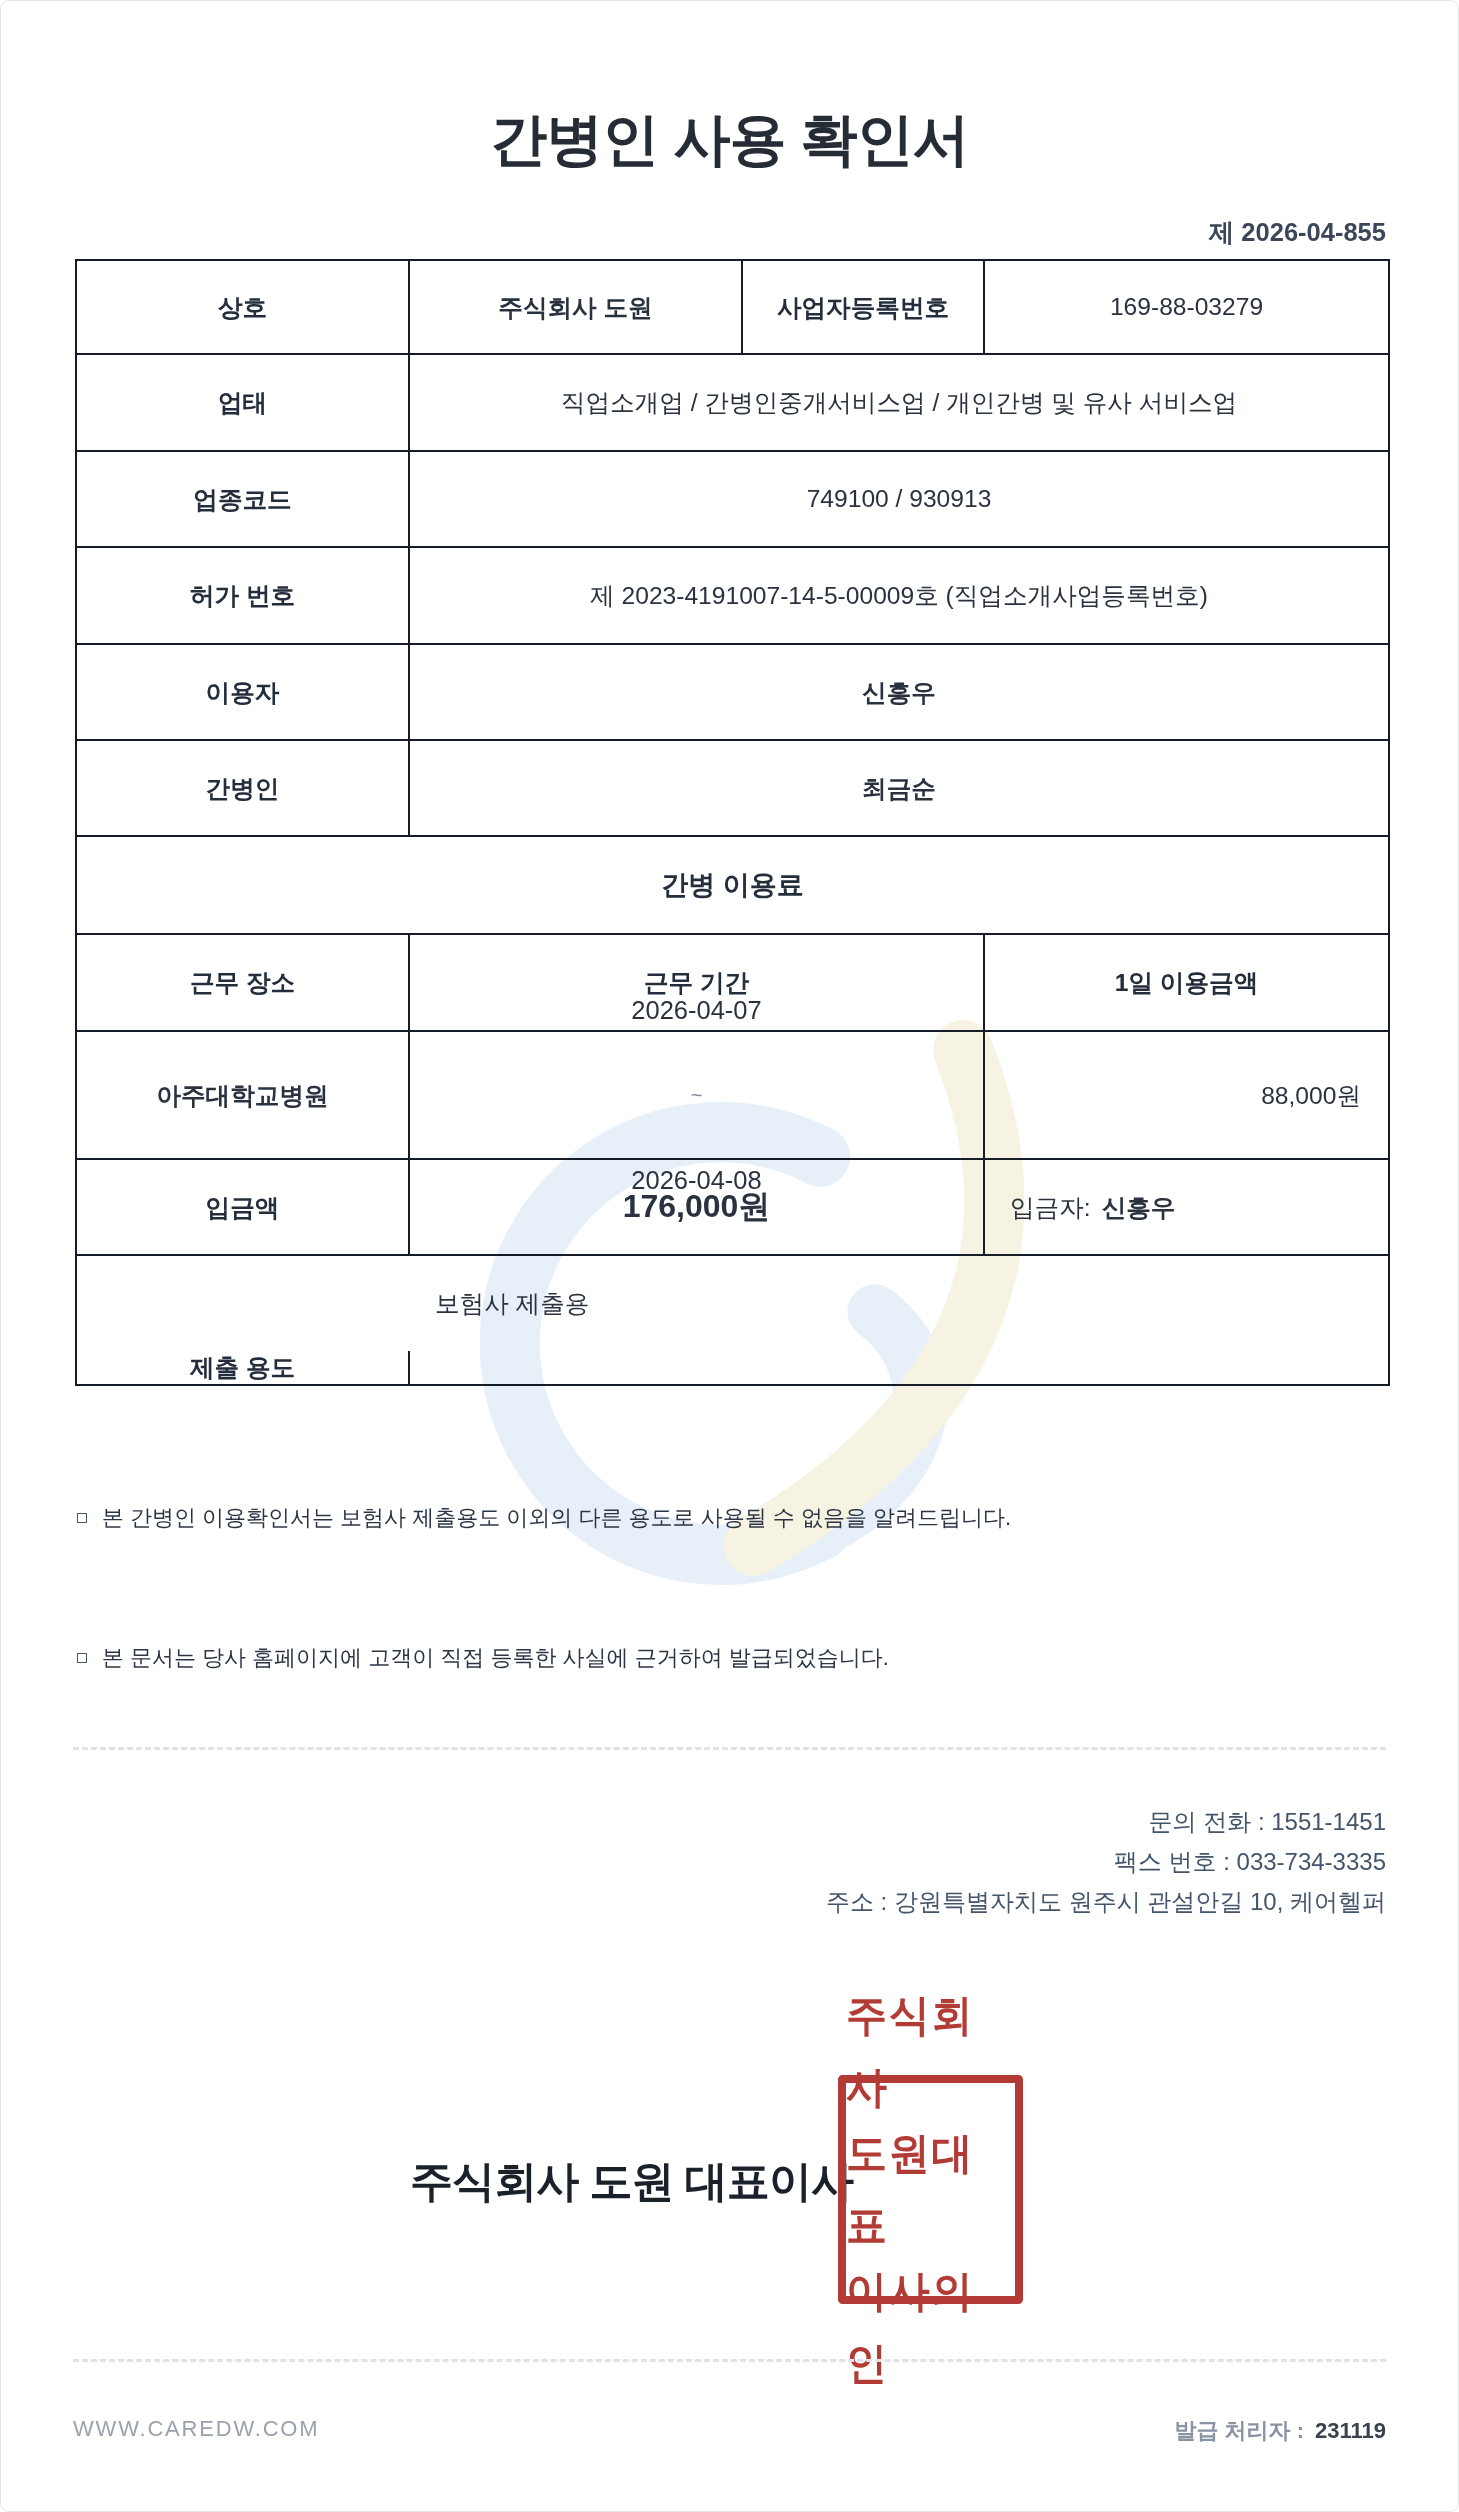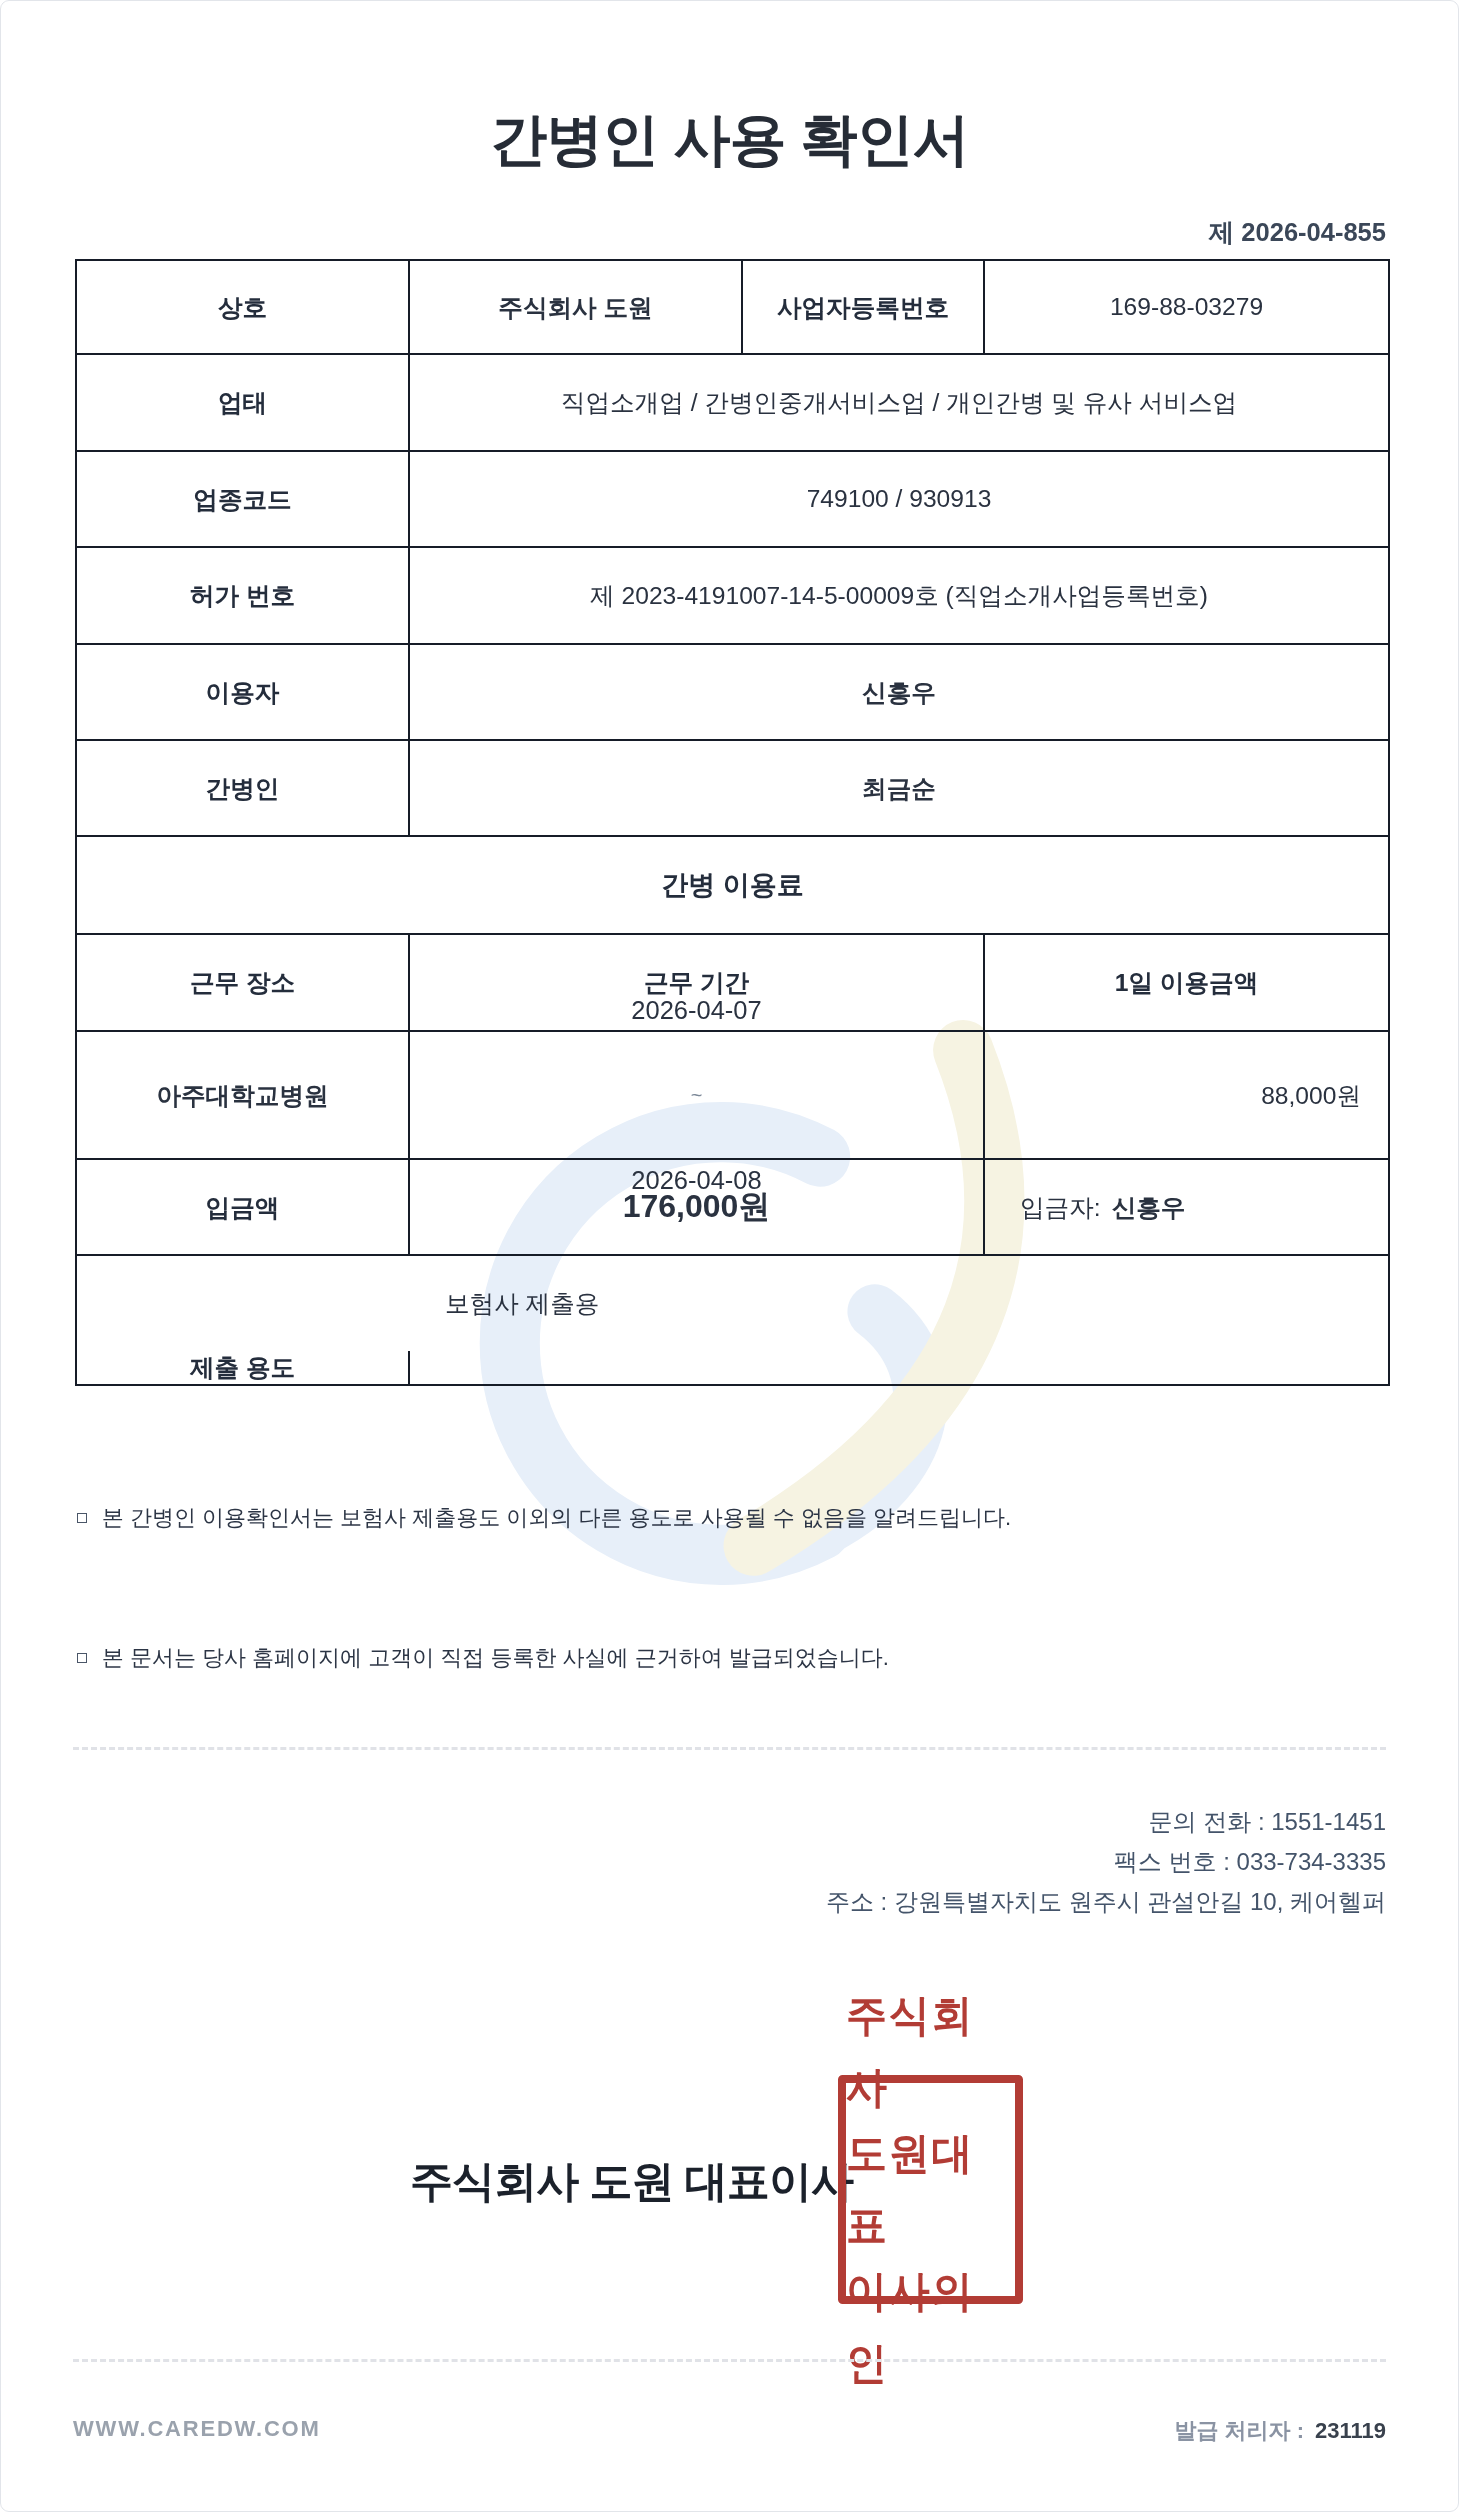--- a/index.html
+++ b/index.html
@@ -41,21 +41,21 @@
     border-right:2.7px solid #161c28;
     border-bottom:2.7px solid #161c28;
     display:flex;align-items:center;justify-content:center;
     font-size:24.6px;color:#2a3240;
     background:transparent;
   }
   .cell.no-r{border-right:none;}
   .cell.no-b{border-bottom:none;}
   .lbl{font-weight:700;color:#242d3c;}
   .val-strong{font-weight:600;}
-  .cell.left{justify-content:flex-start;padding-left:35px;}
+  .cell.left{justify-content:flex-start;padding-left:25px;}
   .cell.right{justify-content:flex-end;padding-right:27px;}
   .section-title{font-size:27px;font-weight:700;color:#242d3c;}
   .dates{display:flex;align-items:center;gap:59px;font-size:25.5px;flex-direction:column;}
   .tilde{font-size:20px;color:#7c8898;}
   .deposit-val{font-size:32px;font-weight:700;}
   .depositor{display:flex;gap:11px;align-items:center;}
   .depositor .who{font-weight:700;}
   
   .note{
     position:absolute;left:77px;width:1312px;
@@ -88,21 +88,21 @@
     display:flex;flex-direction:column;align-items:center;justify-content:center;
     color:#b23c35;
   }
   .stamp-row{
     font-size:41px;font-weight:800;line-height:69px;letter-spacing:1.8px;
     transform:scaleY(1.05);
   }
   
   .footer-site{
     position:absolute;left:73px;top:2416px;
-    font-size:22px;font-weight:700;letter-spacing:1.8px;color:#9aa2ad;
+    font-size:22px;font-weight:400;letter-spacing:1.8px;color:#9aa2ad;
   }
   .footer-issuer{
     position:absolute;right:73px;top:2416px;
     font-size:22px;display:flex;gap:11px;align-items:baseline;
   }
   .footer-issuer .lab{color:#8a93a3;font-weight:700;}
   .footer-issuer .num{color:#39414d;font-weight:600;}
 </style>
 </head>
 <body>

